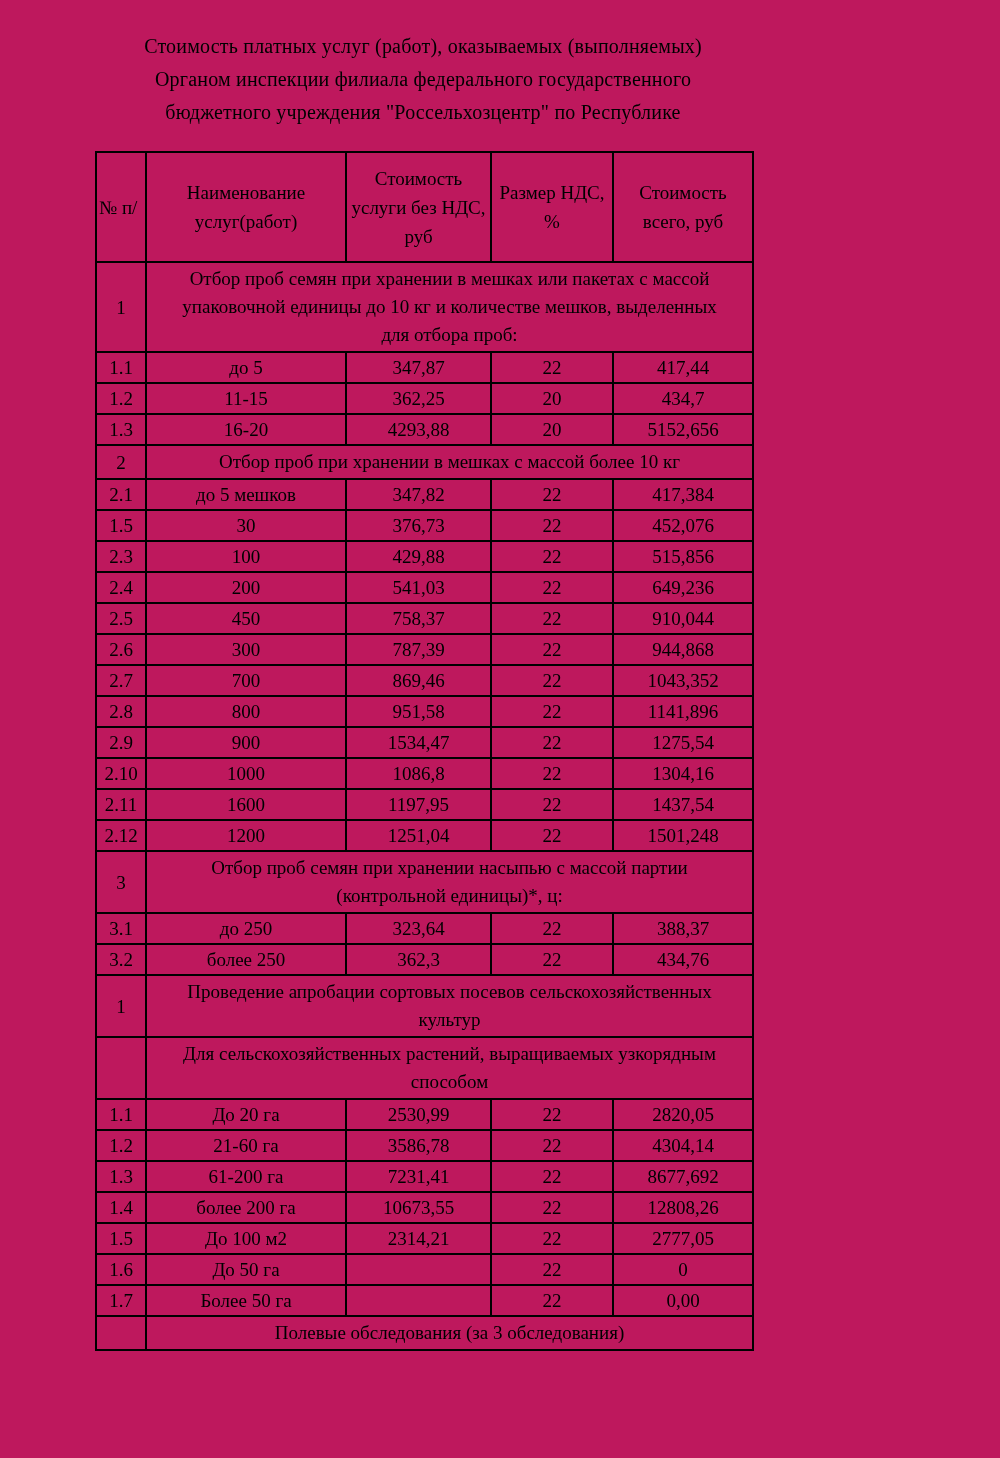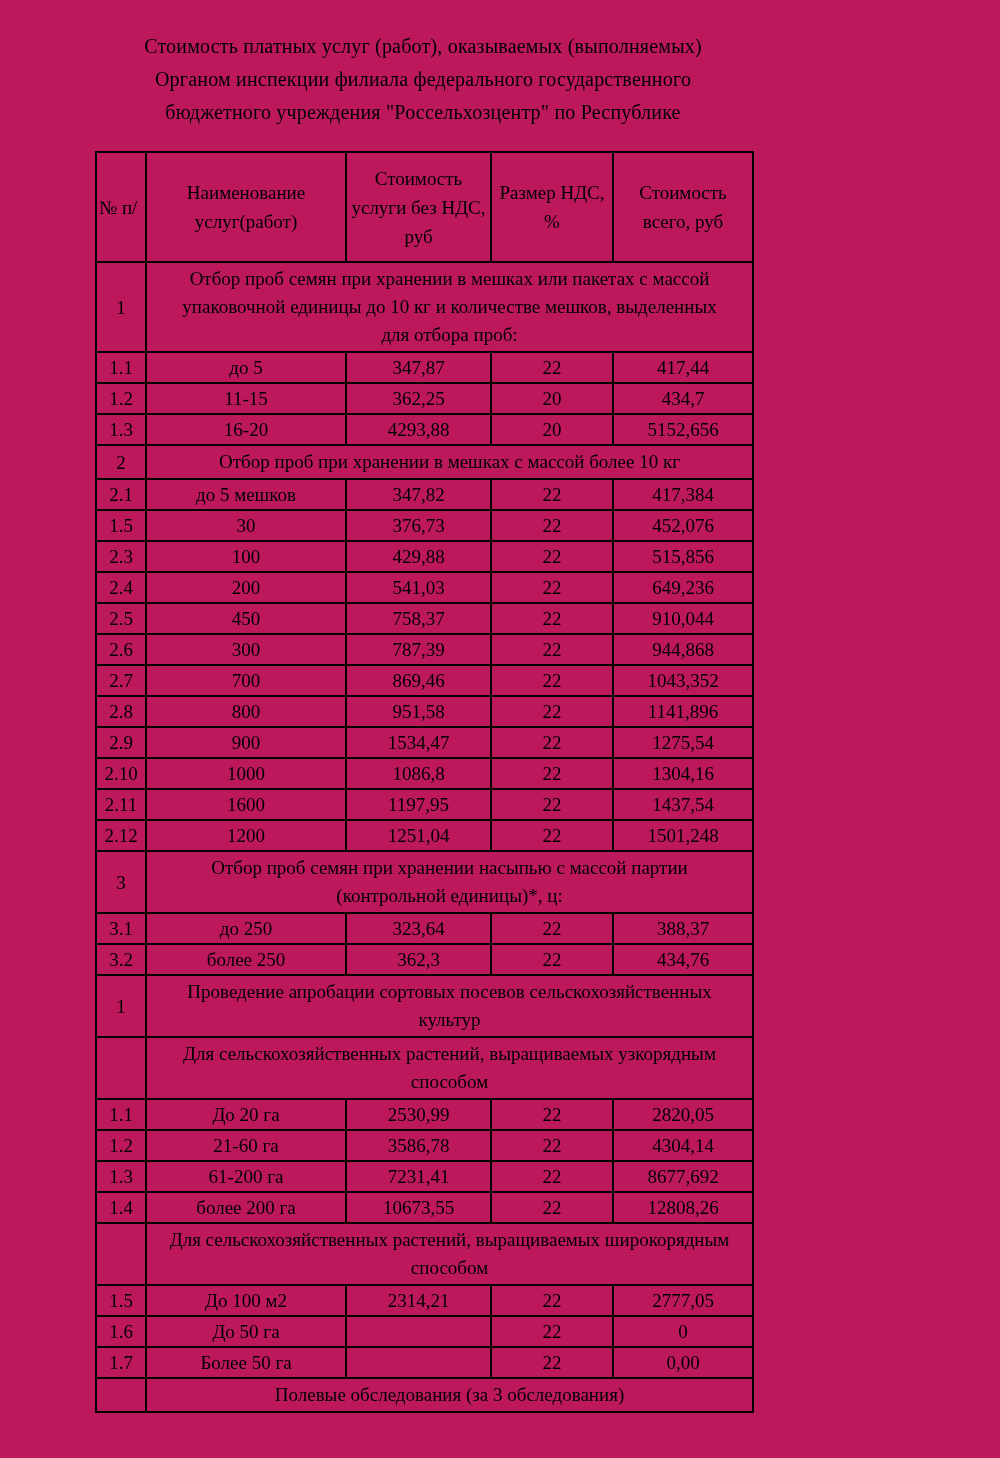--- a/index.html
+++ b/index.html
@@ -260,24 +260,20 @@
           <td>8677,692</td>
         </tr>
         <tr>
           <td class="c-num">1.4</td>
           <td>более 200 га</td>
           <td>10673,55</td>
           <td>22</td>
           <td>12808,26</td>
         </tr>
         <tr>
-          <td class="c-num"></td>
-          <td colspan="4" class="c-section">Для сельскохозяйственных растений, выращиваемых широкорядным способом</td>
-        </tr>
-        <tr>
           <td class="c-num">1.5</td>
           <td>До 100 м2</td>
           <td>2314,21</td>
           <td>22</td>
           <td>2777,05</td>
         </tr>
         <tr>
           <td class="c-num">1.6</td>
           <td>До 50 га</td>
           <td></td>

